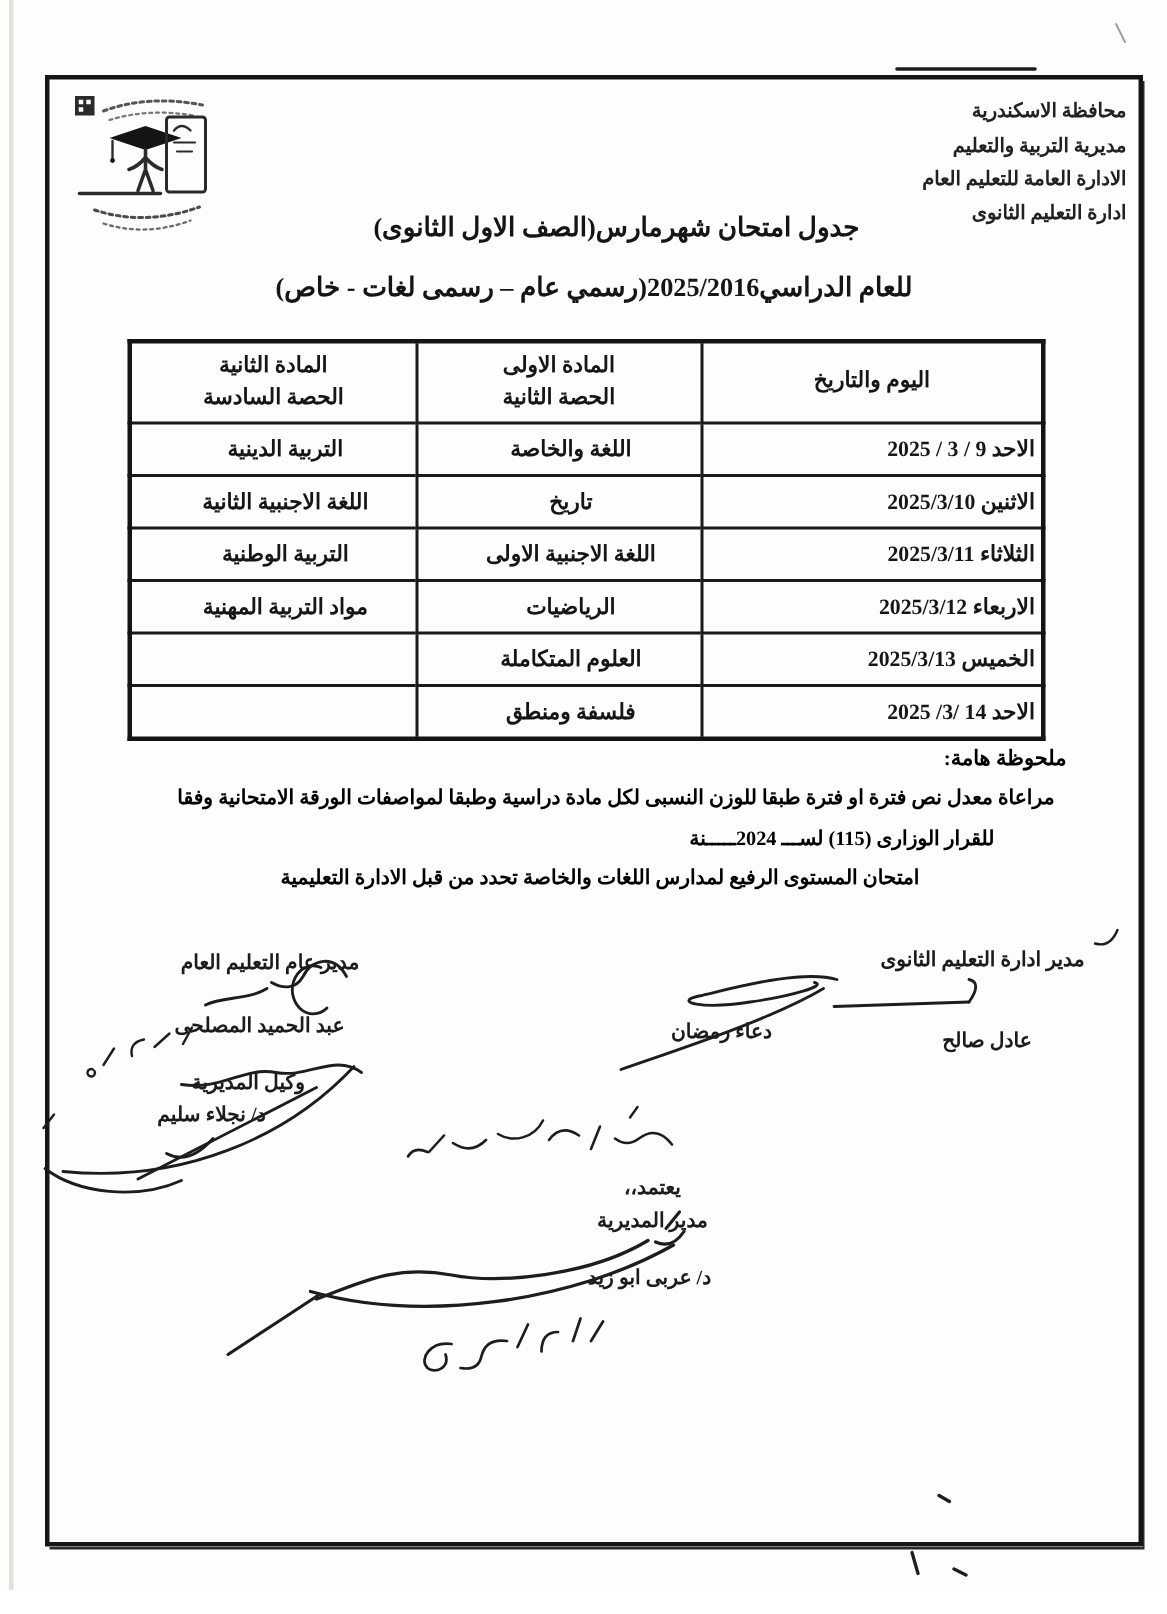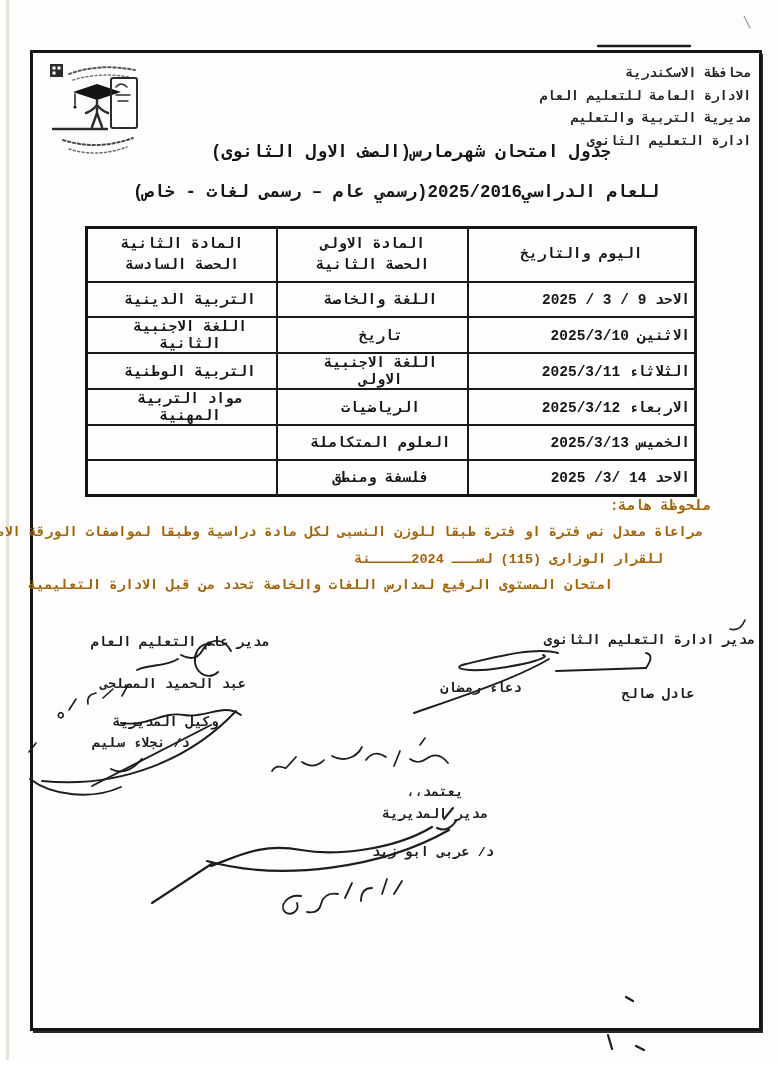--- a/index.html
+++ b/index.html
@@ -1,19 +1,19 @@
 <!DOCTYPE html>
 <html lang="ar"><head>
 <meta charset="utf-8">
 <style>
   html,body{margin:0;padding:0;background:#ffffff;}
   .page{
     position:relative;width:778px;height:1060px;overflow:hidden;
     background:#fefdfb;
-    font-family:Liberation Mono, monospace;
+    font-family:Liberation Serif, serif;
     color:#1b1b1b;
   }
   .edge-left{position:absolute;left:6px;top:0;width:3px;height:1076px;background:#d8d5cf;opacity:.7;}
   .frame{
     position:absolute;left:30px;top:50px;width:726px;height:975px;
     border:3px solid #161616;
     box-shadow:2px 3px 0 -1px #2a2a2a;
     background:transparent;
   }
   .abs{position:absolute;}
@@ -38,21 +38,21 @@
     border:2.5px solid #1a1a1a;
     padding:0 4px;
     font-size:14.5px;
   }
   table.schedule th{height:52px;font-size:14.5px;line-height:1.45;text-align:center;}
   table.schedule td{height:33px;padding-left:20px;}
   td.day{width:212px;text-align:right;font-size:15px;padding-left:8px;}
   td.subj{text-align:center;}
   col.c-day{width:214px;} col.c-first{width:198px;} col.c-second{width:200px;}
   .note{
-    direction:rtl;text-align:right;font-weight:bold;color:#a16207;
+    direction:rtl;text-align:right;font-weight:bold;color:#000000;
     white-space:nowrap;font-size:13.5px;
   }
   .sig{
     direction:rtl;text-align:center;font-weight:bold;color:#1c1c1c;
     font-size:13.5px;white-space:nowrap;
   }
   svg.overlay{position:absolute;left:0;top:0;pointer-events:none;}
   .emblem{left:14px;top:8px;}
 </style>
 </head>
@@ -79,22 +79,22 @@
         <path d="M69 26 q5 -6 11 0" stroke-width="1.6"></path>
         <path d="M69 34 h14 M71 40 h10" stroke-width="1.4"></path>
         <path d="M6 68 H60" stroke-width="2.4"></path>
         <path d="M16 79 Q50 90 86 77" stroke-width="2" stroke-dasharray="2.5,2.5" stroke="#4a4a4a"></path>
         <path d="M22 88 Q50 97 80 86" stroke-width="1.5" stroke-dasharray="2,2.5" stroke="#6a6a6a"></path>
       </g>
     </svg>
 
     <div class="abs org">
       <div>محافظة الاسكندرية</div>
+      <div>مديرية التربية والتعليم</div>
       <div>الادارة العامة للتعليم العام</div>
-      <div>مديرية التربية والتعليم</div>
       <div>ادارة التعليم الثانوى</div>
     </div>
 
     <div class="abs title t1">جدول امتحان شهرمارس(الصف الاول الثانوى)</div>
     <div class="abs title t2">للعام الدراسي2025/2016(رسمي عام – رسمى لغات - خاص)</div>
 
     <table class="schedule">
       <colgroup>
           <col class="c-day">
           <col class="c-first">

